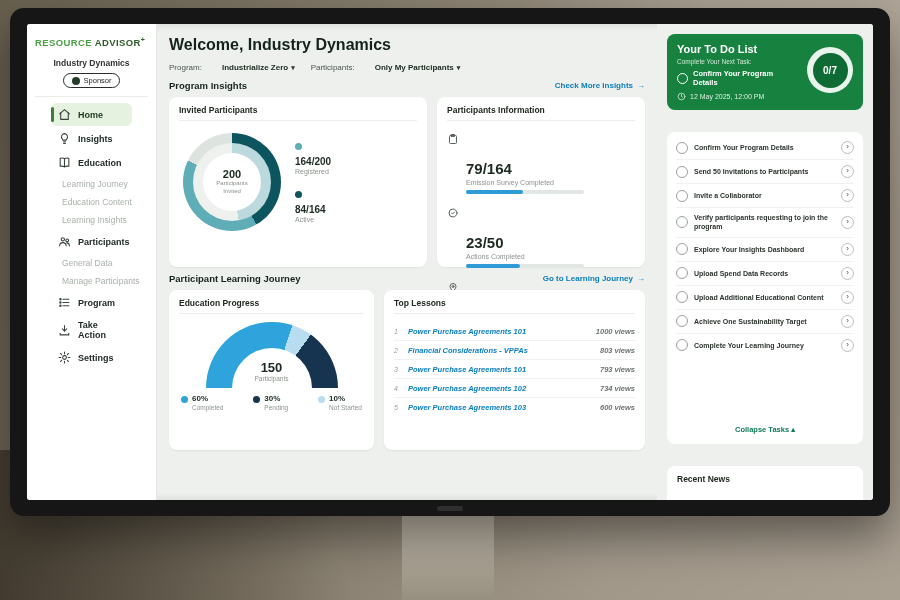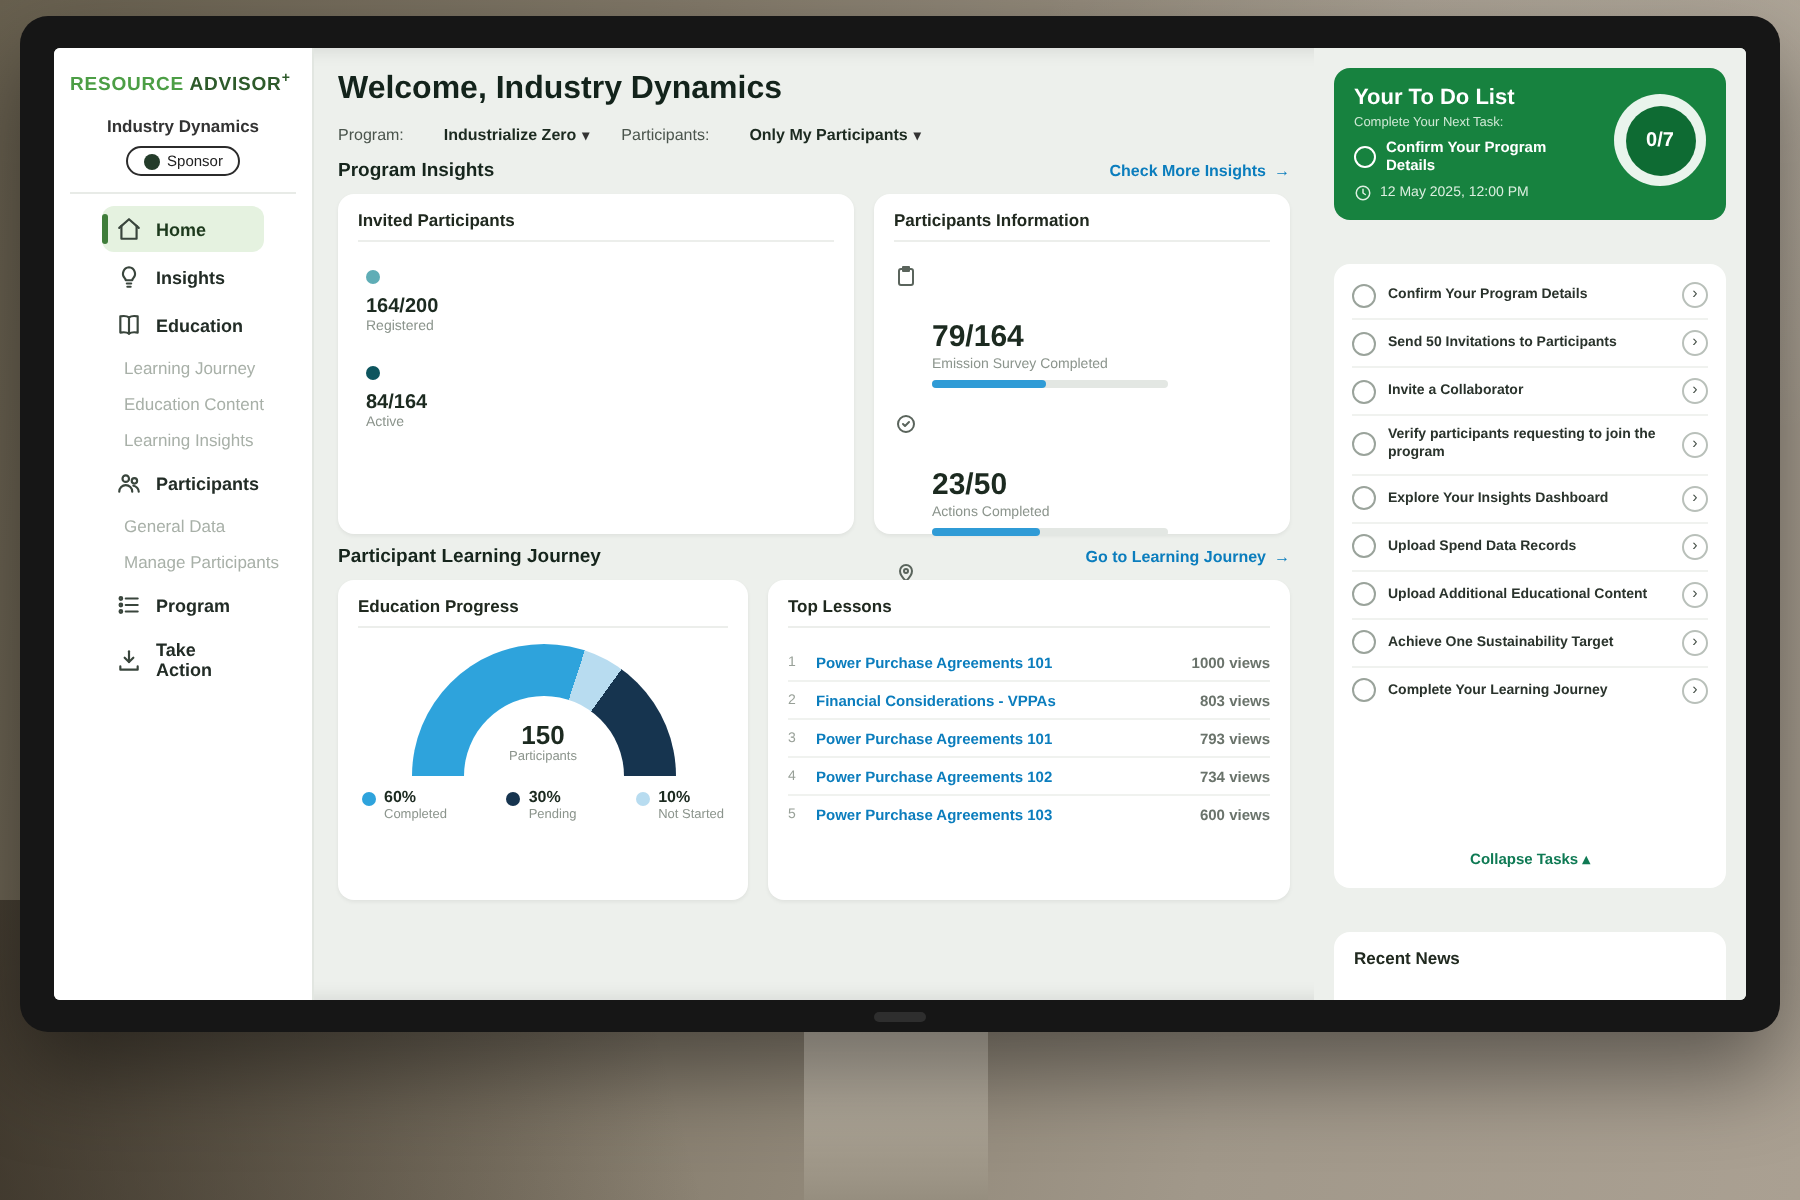--- a/index.html
+++ b/index.html
@@ -95,21 +95,21 @@
     background:conic-gradient(from 270deg,#2ea3dc 0 108deg,#b8dcf0 108deg 126deg,#16344f 126deg 180deg,#edf0ec 180deg 360deg);}
   .gauge-hole{position:absolute;left:26px;top:26px;width:80px;height:80px;border-radius:50%;background:#fff;}
   .gauge-text{text-align:center;margin-top:-28px;position:relative;}
   .gauge-num{font-size:13px;font-weight:bold;color:#1c2a20;}
   .gauge-lbl{font-size:6.5px;color:#8b948c;}
   .edu-legend{display:flex;justify-content:space-between;padding:12px 2px 0;}
   .el-item{display:flex;gap:4px;align-items:flex-start;}
   .el-val{font-size:8px;font-weight:bold;color:#1c2a20;}
   .el-lbl{font-size:6.5px;color:#8b948c;margin-top:1px;}
   .card.lessons{flex:1;height:160px;}
-  .lesson-row{display:flex;align-items:center;gap:6px;padding:4.5px 0;border-bottom:1px solid #f0f2ef;}
+  .lesson-row{display:flex;align-items:center;gap:6px;padding:4.5px 0;border-bottom:1px solid #f0f2ef;font-style:italic;}
   .lesson-row:last-child{border-bottom:none;}
   .l-rank{font-size:7px;color:#98a098;width:8px;flex:none;}
   .l-name{flex:1;font-size:7.5px;font-weight:bold;color:#0b7dbd;cursor:pointer;}
   .l-views{font-size:7.5px;color:#6a736b;font-weight:bold;white-space:nowrap;}
 
   
   .rightpanel{width:216px;flex:none;padding:10px 10px 0;box-sizing:border-box;
     display:flex;flex-direction:column;gap:22px;background:#edf0ec;}
   .todo-card{background:#17823f;border-radius:8px;padding:9px 10px;color:#fff;position:relative;flex:none;}
   .todo-text{padding-right:58px;}
@@ -215,20 +215,29 @@
         <div class="nav-item">
           <span class="nav-ic">
               <svg viewBox="0 0 24 24" fill="none" stroke="currentColor" stroke-width="2" stroke-linecap="round" stroke-linejoin="round">
                 <path d="M12 3v10"></path>
                 <path d="M8 9l4 4 4-4"></path>
                 <path d="M4 17v3h16v-3"></path>
               </svg>
             </span>
           <span>Take Action</span>
         </div>
+        <div class="nav-item">
+          <span class="nav-ic">
+              <svg viewBox="0 0 24 24" fill="none" stroke="currentColor" stroke-width="2" stroke-linecap="round" stroke-linejoin="round">
+                <circle cx="12" cy="12" r="3.5"></circle>
+                <path d="M12 2v3M12 19v3M2 12h3M19 12h3M4.6 4.6l2.1 2.1M17.3 17.3l2.1 2.1M19.4 4.6l-2.1 2.1M6.7 17.3l-2.1 2.1"></path>
+              </svg>
+            </span>
+          <span>Settings</span>
+        </div>
       </nav>
     </aside>
 
     <main class="main">
       <h1 class="page-title">Welcome, Industry Dynamics</h1>
 
       <div class="filters">
         <div class="f-group">
           <span>Program:</span>
           <span class="f-value">
@@ -250,20 +259,28 @@
         <span class="sec-link">
           <span>Check More Insights</span>
           <span>→</span>
         </span>
       </div>
 
       <div class="cards">
         <div class="card invited">
           <div class="card-title">Invited Participants</div>
           <div class="invited-body">
+            <div class="donut">
+              <div class="donut2">
+                <div class="hole">
+                  <div class="hole-num">200</div>
+                  <div class="hole-lbl">Participants Invited</div>
+                </div>
+              </div>
+            </div>
             <div class="legend-col">
               <div class="lg-item">
                 <span class="dot teal-l"></span>
                 <div>
                   <div class="lg-val">164/200</div>
                   <div class="lg-lbl">Registered</div>
                 </div>
               </div>
               <div class="lg-item">
                 <span class="dot teal-d"></span>

